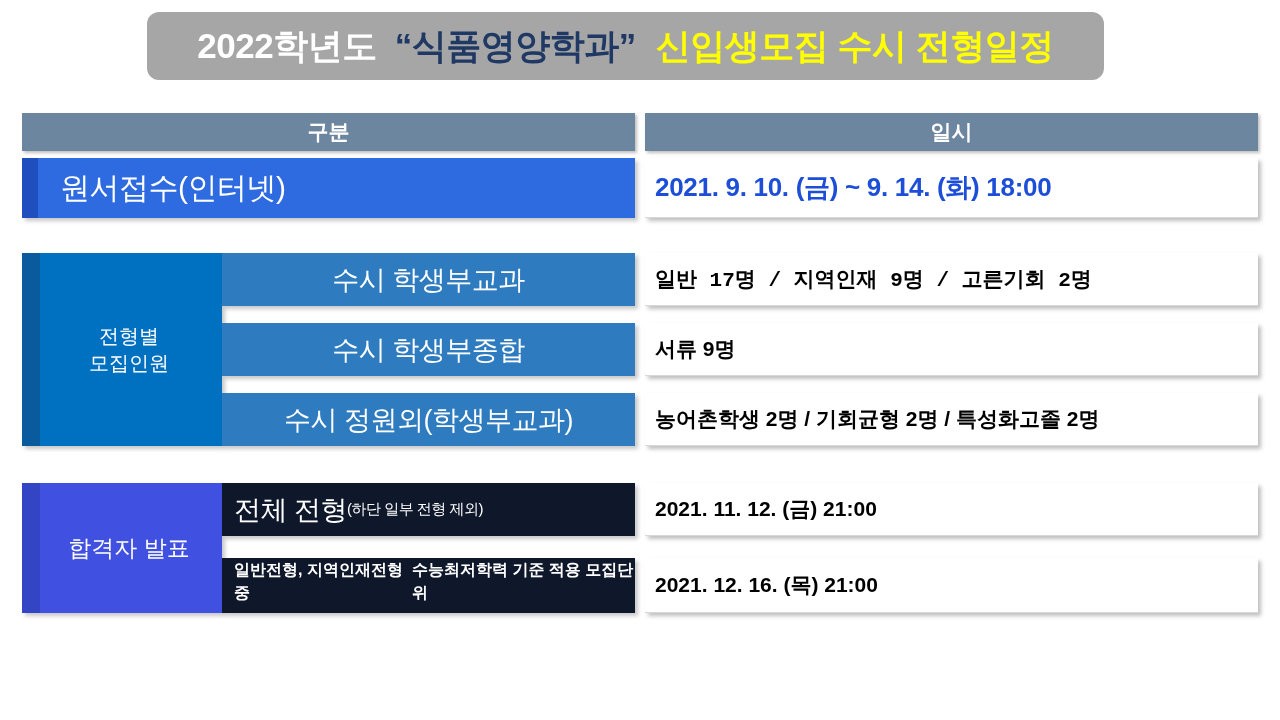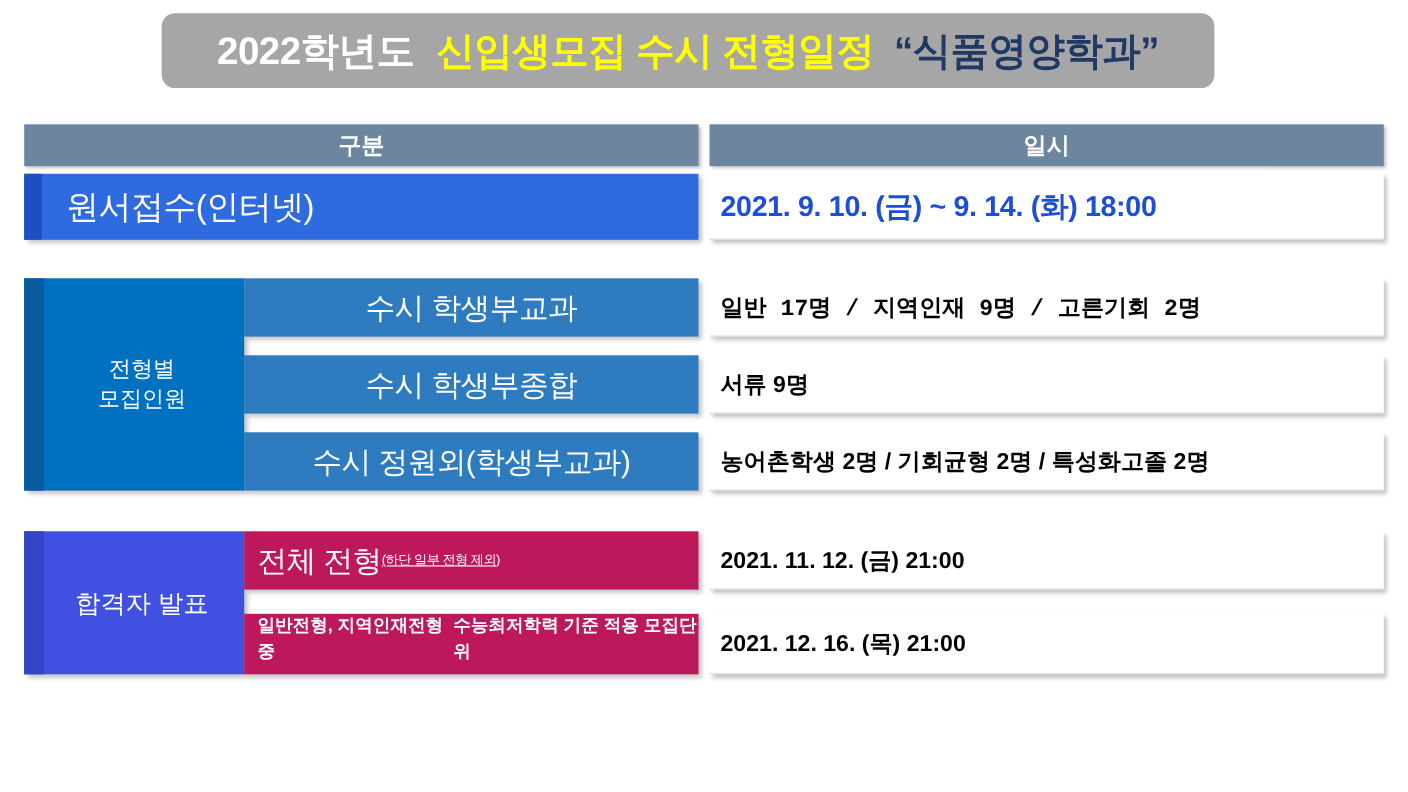--- a/index.html
+++ b/index.html
@@ -141,54 +141,54 @@
     left: 22px; top: 483px; width: 200px; height: 130px;
     background: #4050e0;
     justify-content: center;
     text-align: center;
     font-size: 23px;
   }
   #blk3-label .stripe { width: 18px; background: #3344c4; }
   #blk3-label .txt { position: relative; z-index: 2; padding-left: 14px; }
 
   .blk3-sub {
-    background: #be185d;
+    background: #0f172a;
     left: 222px;
     width: 413px;
   }
   #blk3-sub0 {
     top: 483px; height: 53px;
     align-items: center;
     padding-left: 12px;
     box-sizing: border-box;
   }
   #blk3-sub0 .big   { font-size: 27px; letter-spacing: -0.5px; }
-  #blk3-sub0 .small { font-size: 12px; letter-spacing: -0.5px; text-decoration: underline; }
+  #blk3-sub0 .small { font-size: 15px; letter-spacing: -0.5px; }
   #blk3-sub1 {
     top: 558px; height: 55px;
     flex-direction: row;
     align-items: flex-start;
     justify-content: center;
     padding-left: 12px;
     box-sizing: border-box;
     font-size: 16px;
     font-weight: bold;
     line-height: 1.45;
   }
 
   #blk3-val0 { left: 645px; top: 483px; width: 613px; height: 53px; }
   #blk3-val1 { left: 645px; top: 558px; width: 613px; height: 55px; }
 </style>
 </head>
 <body>
 
 <div class="title-banner">
   <span class="title-seg title-white">2022학년도</span>
+  <span class="title-seg title-navy">“식품영양학과”</span>
   <span class="title-seg title-yellow">신입생모집 수시 전형일정</span>
-  <span class="title-seg title-navy">“식품영양학과”</span>
 </div>
 
 <div class="hdr-row">
   <div class="hdr-cell hdr-gubun">구분</div>
   <div class="hdr-cell hdr-ilsi">일시</div>
 </div>
 
 <div class="lbl" id="row1-label">
   <span class="stripe"></span>
   <span class="txt">원서접수(인터넷)</span>

